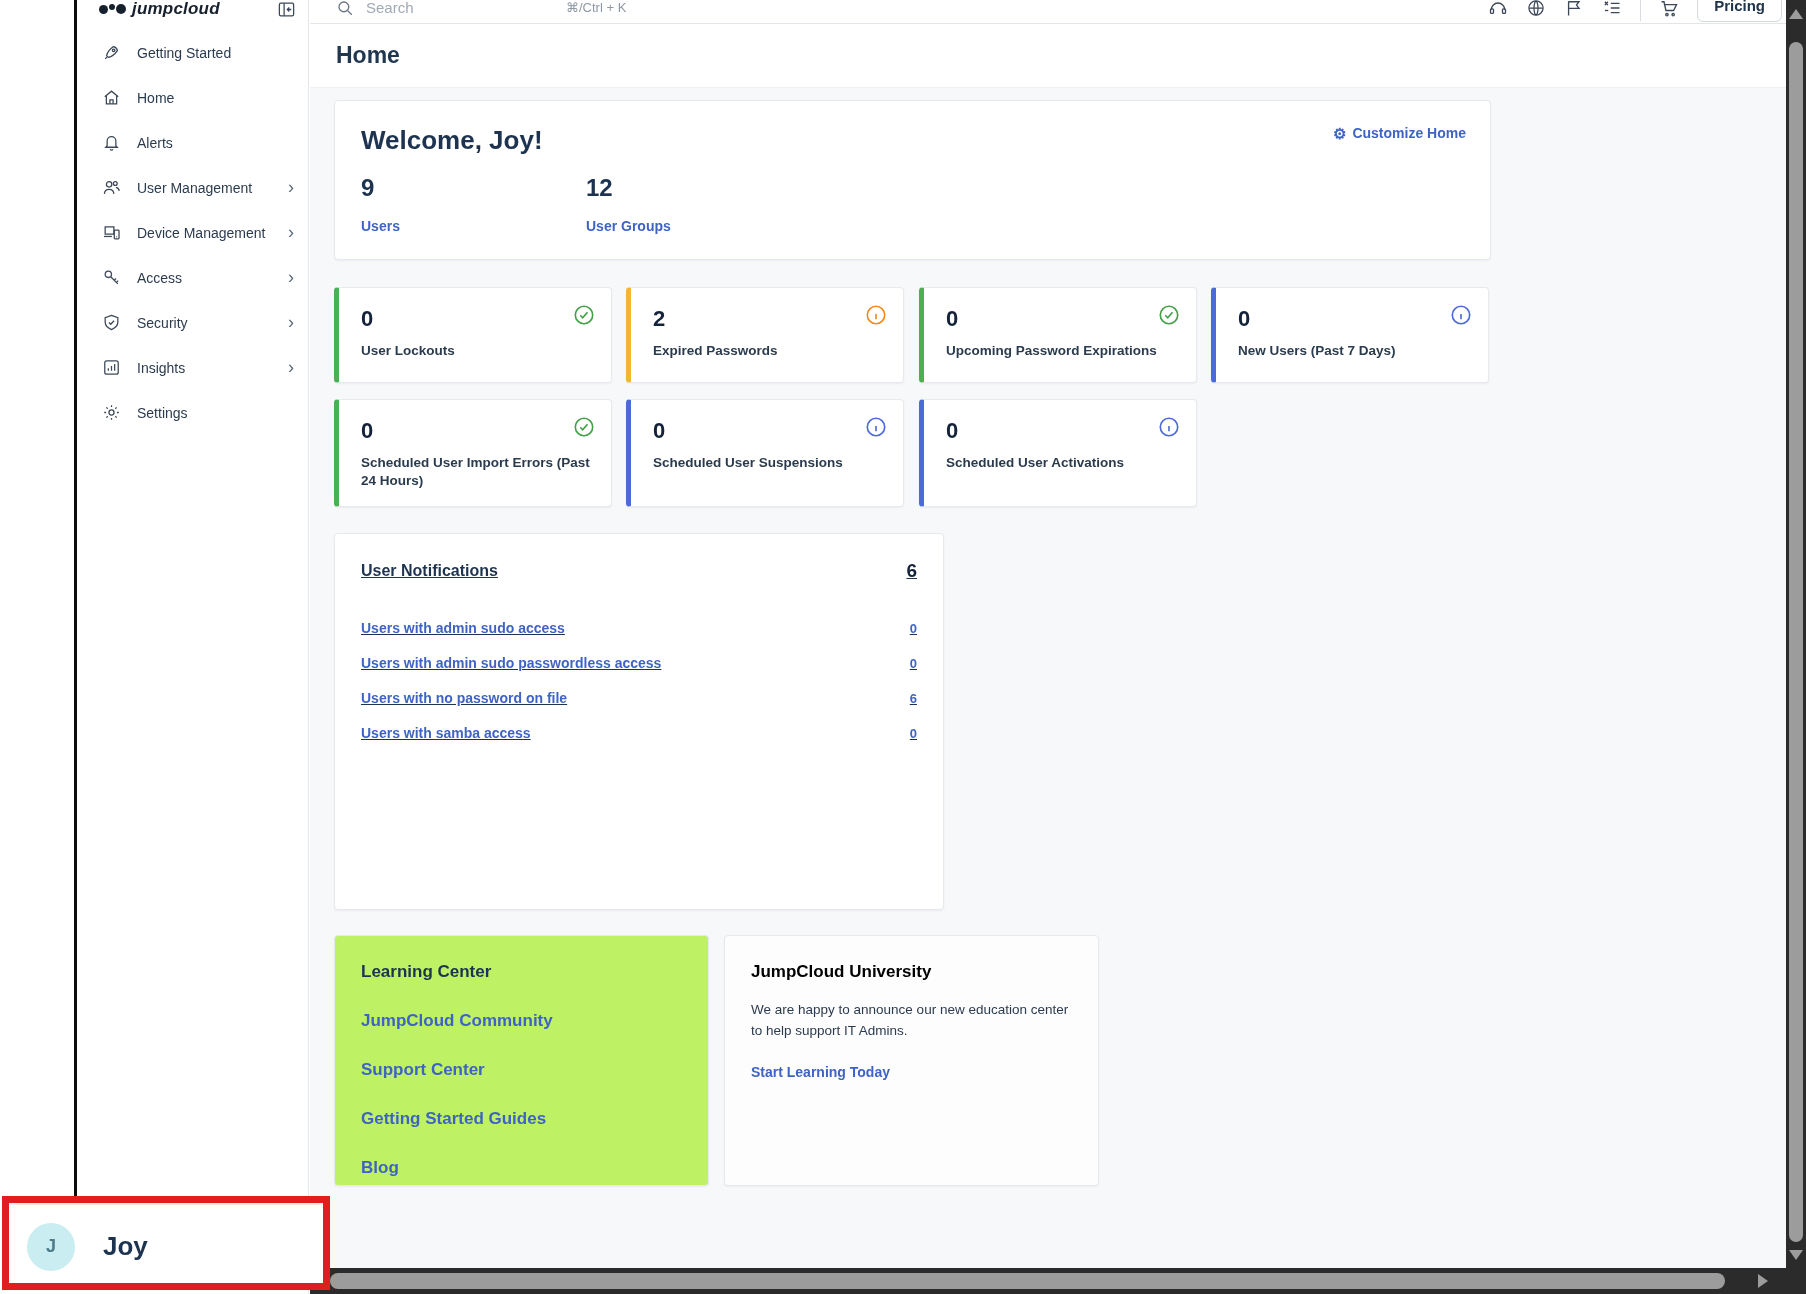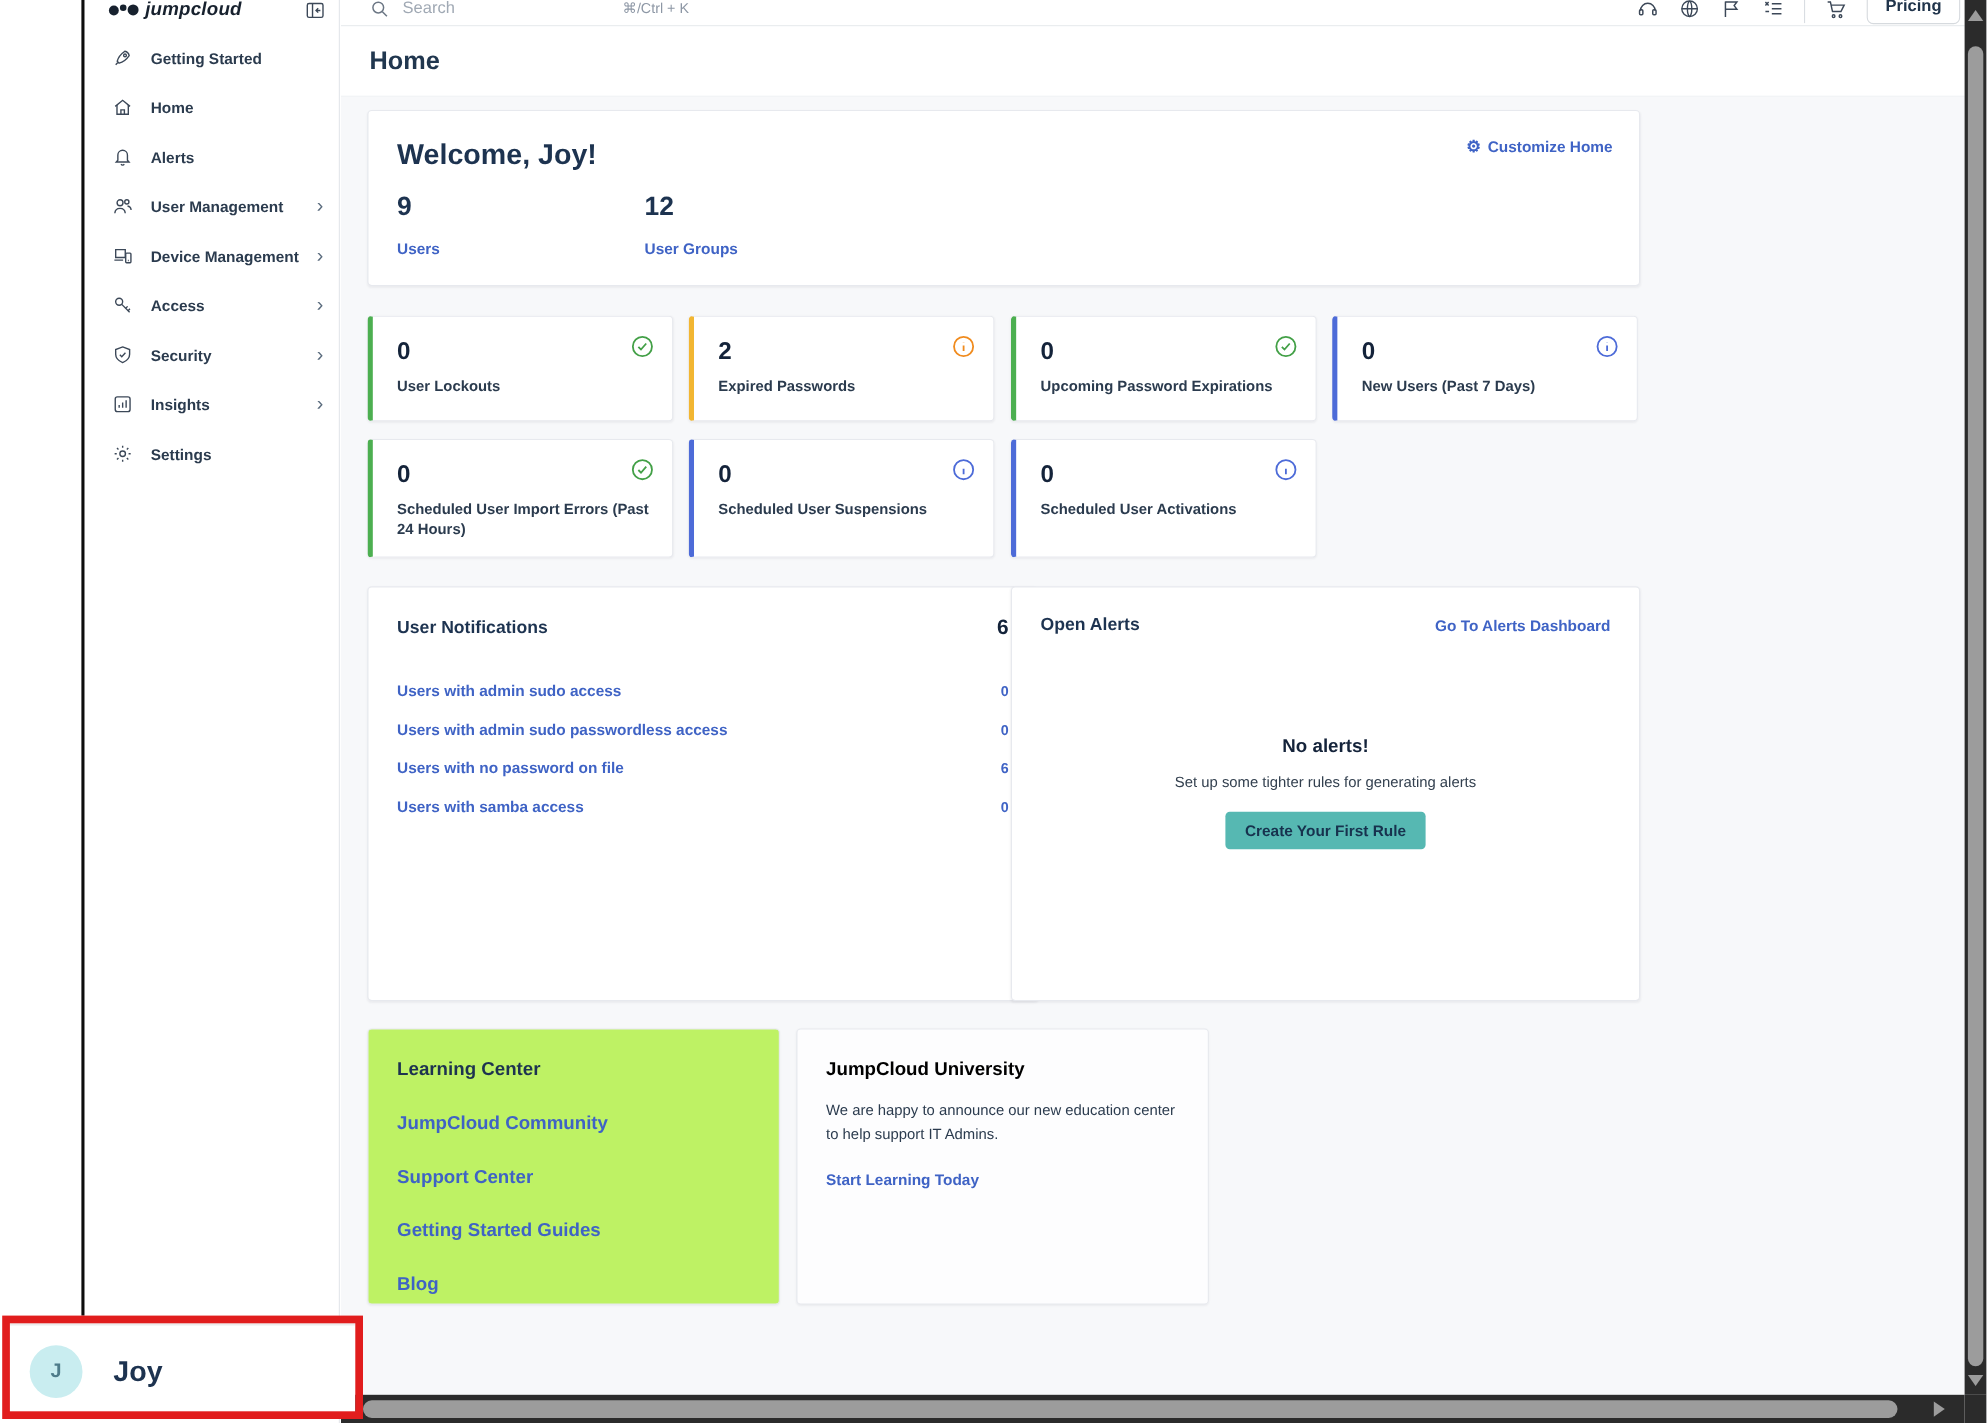--- a/index.html
+++ b/index.html
@@ -18,21 +18,21 @@
   .logo-mark { display:flex; align-items:flex-end; gap:1px; margin-right:6px; }
   .logo-mark i { display:block; background:#17212e; border-radius:50%; }
   .logo-mark i:nth-child(1){ width:9px; height:9px; }
   .logo-mark i:nth-child(2){ width:6px; height:6px; margin-bottom:4px;}
   .logo-mark i:nth-child(3){ width:10px; height:10px; }
   .logo-text { font-size:17px; font-weight:800; letter-spacing:.2px; color:#17212e;font-style:italic; }
   .collapse-btn { margin-left:auto; color:#3c4858; display:flex; }
   .nav { position:absolute; top:30px; left:0; right:0; }
   .nav-item { height:45px; display:flex; align-items:center; padding:0 14px 0 24px; cursor:pointer; }
   .nav-icon { width:20px; height:20px; margin-right:16px; color:#3c4858; display:flex; align-items:center; justify-content:center; }
-  .nav-label { font-size:14px; font-weight:700; color:#2b3b4e; white-space:nowrap;text-align:right; }
+  .nav-label { font-size:14px; font-weight:400; color:#2b3b4e; white-space:nowrap;text-align:right; }
   .chev { margin-left:auto; color:#5a6b7d; font-size:18px; line-height:1; transform:translateY(-1px); }
 
   
   .main { position:absolute; left:310px; top:0; width:1476px; height:1268px; background:#ffffff; }
   .topbar { position:absolute; left:0; right:0; top:-8px; height:31px; display:flex; align-items:center; }
   .search-wrap { display:flex; align-items:center; margin-left:26px; }
   .search-icon { color:#6b7684; display:flex; margin-right:12px; }
   .search-input { border:none; outline:none; font-size:15px; color:#33404f; width:200px; background:transparent; }
   .search-input::placeholder { color:#a0a9b4; }
   .search-shortcut { font-size:13px; color:#8d97a5; white-space:nowrap; }
@@ -64,21 +64,21 @@
   .stat-row2 { top:311px; height:108px; }
   .stat-ok   { border-left-color:#4caf50; }
   .stat-warn { border-left-color:#f2b632; }
   .stat-info { border-left-color:#4d6bd8; }
   .stat-value { font-size:22px; font-weight:700; color:#14233a; }
   .stat-label { font-size:13.5px; font-weight:600; color:#2b3b4e; margin-top:10px; line-height:1.35; }
   .stat-icon { position:absolute; top:16px; right:16px; display:flex; }
   .icon-ok { color:#43a047; } .icon-warn { color:#f08b1e; } .icon-info { color:#4d6bd8; }
 
   
-  .notifications { left:24px; top:445px; width:610px; height:377px; padding:26px 26px; }
+  .notifications { left:24px; top:445px; width:610px; height:377px; padding:26px 26px;text-decoration:underline; }
   .panel-head { display:flex; align-items:center; justify-content:space-between; }
   .panel-title { font-size:16px; font-weight:600; color:#1d3350; }
   .notif-total { font-size:19px; font-weight:700; color:#14233a; }
   .notif-rows { margin-top:28px; }
   .notif-row { display:flex; align-items:center; justify-content:space-between; padding:10px 0 9px; cursor:pointer; }
   .notif-link { font-size:14px; font-weight:600; color:#3f63c5; text-decoration:none; }
   .notif-count { font-size:13px; font-weight:700; color:#3f63c5; }
 
   
   .alerts { left:609px; top:445px; width:572px; height:377px; padding:26px 26px; }
@@ -424,31 +424,20 @@
             <a class="notif-link">Users with no password on file</a>
             <span class="notif-count">6</span>
           </div>
           <div class="notif-row">
             <a class="notif-link">Users with samba access</a>
             <span class="notif-count">0</span>
           </div>
         </div>
       </div>
 
-      <div class="card alerts">
-        <div class="panel-head">
-          <span class="panel-title">Open Alerts</span>
-          <a class="alerts-link">Go To Alerts Dashboard</a>
-        </div>
-        <div class="alerts-empty">
-          <div class="alerts-empty-title">No alerts!</div>
-          <div class="alerts-empty-sub">Set up some tighter rules for generating alerts</div>
-          <button class="cta-btn">Create Your First Rule</button>
-        </div>
-      </div>
 
       <div class="card learning">
         <div class="panel-title" style="font-size:17px;font-weight:700;">Learning Center</div>
         <a class="learn-link">JumpCloud Community</a>
         <a class="learn-link">Support Center</a>
         <a class="learn-link">Getting Started Guides</a>
         <a class="learn-link">Blog</a>
       </div>
 
       <div class="card university">

